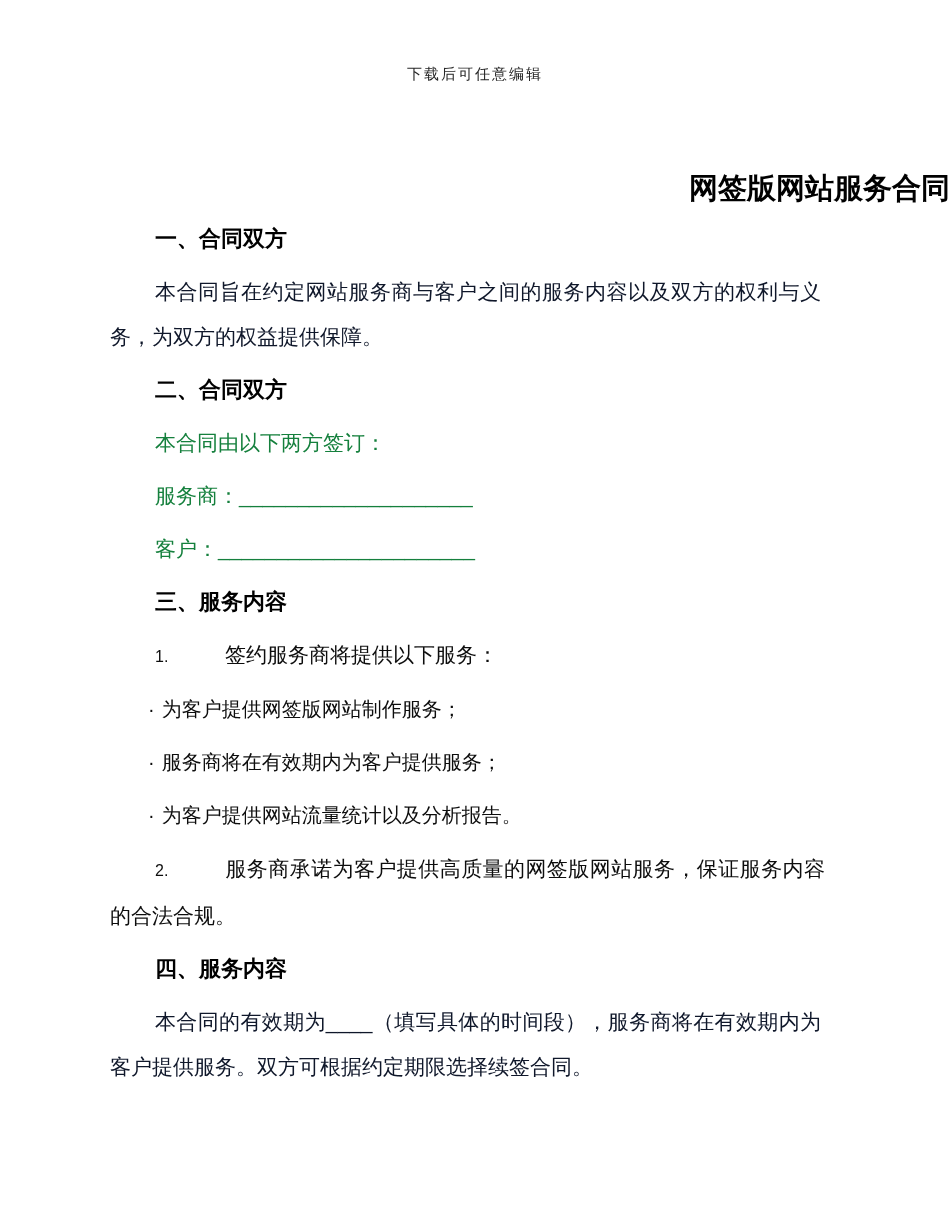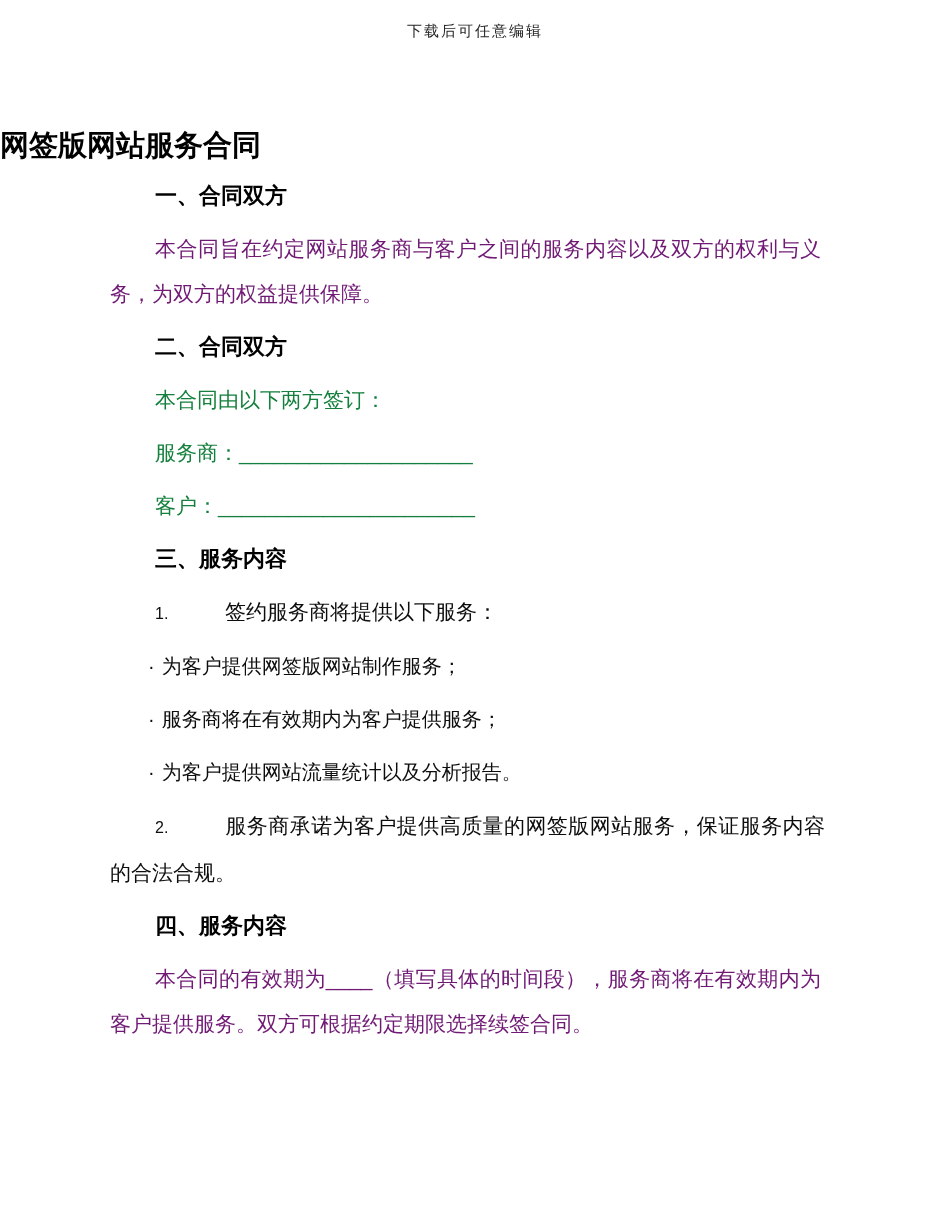--- a/index.html
+++ b/index.html
@@ -12,31 +12,31 @@
     color: #000000;
   }
   .page {
     position: relative;
     width: 950px;
     height: 1230px;
     background: #ffffff;
     overflow: hidden;
   }
   .header-note {
-    padding-top: 21px;
+    padding-top: 64px;
     text-align: center;
     font-family: "Liberation Serif", "DejaVu Serif", serif;
     font-size: 15px;
     line-height: 20px;
     letter-spacing: 2px;
     color: #262626;
   }
   .doc-title {
     margin: 84px 0 8px 0;
-    text-align: left;
+    text-align: right;
     font-size: 29px;
     font-weight: 700;
     line-height: 40px;
     color: #000000;
   }
   .content {
     margin: 0 125px 0 110px; 
   }
   .sec-heading {
     margin: 0 0 8px 0;
@@ -44,21 +44,21 @@
     font-size: 22px;
     font-weight: 700;
     line-height: 45px;
     color: #000000;
   }
   .para {
     margin: 0 4px 8px 0;
     font-size: 21px;
     line-height: 45px;
     text-align: justify;
-    color: #701a75;
+    color: #0f172a;
   }
   .para.indent { text-indent: 45px; }
   .fill-line {
     margin: 0 0 8px 0;
     font-size: 21px;
     line-height: 45px;
     text-indent: 45px;
     color: #15803d;
   }
   .num-item {

